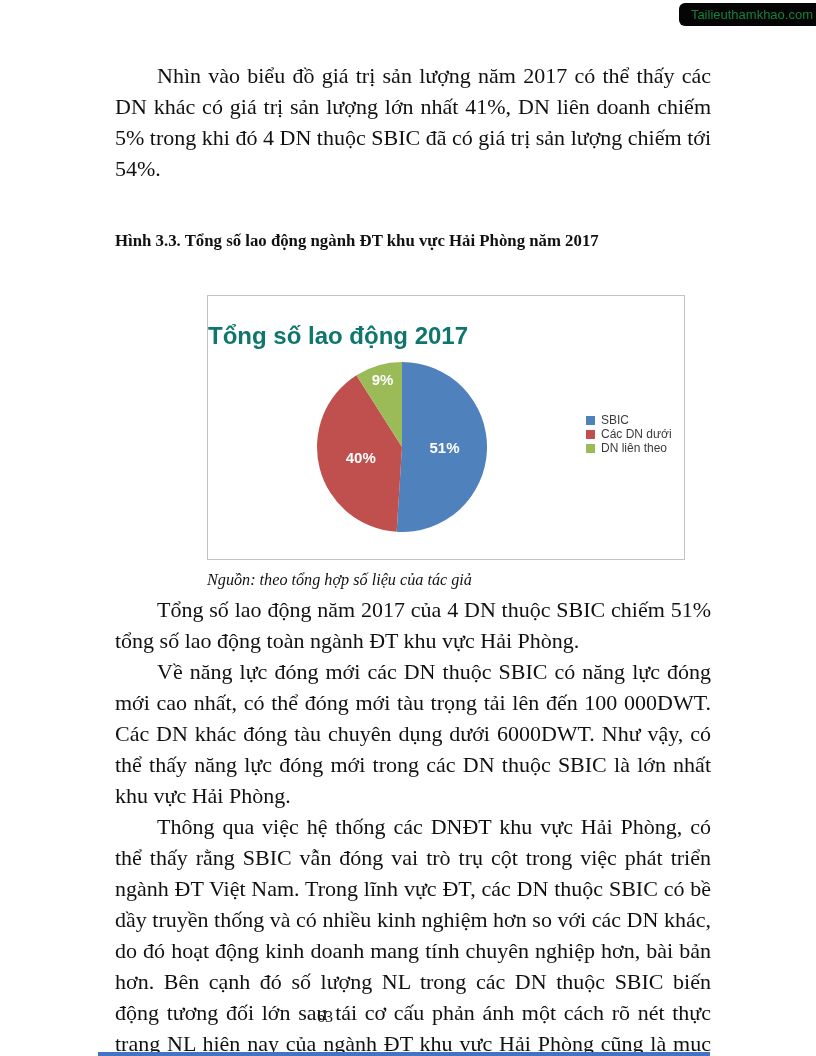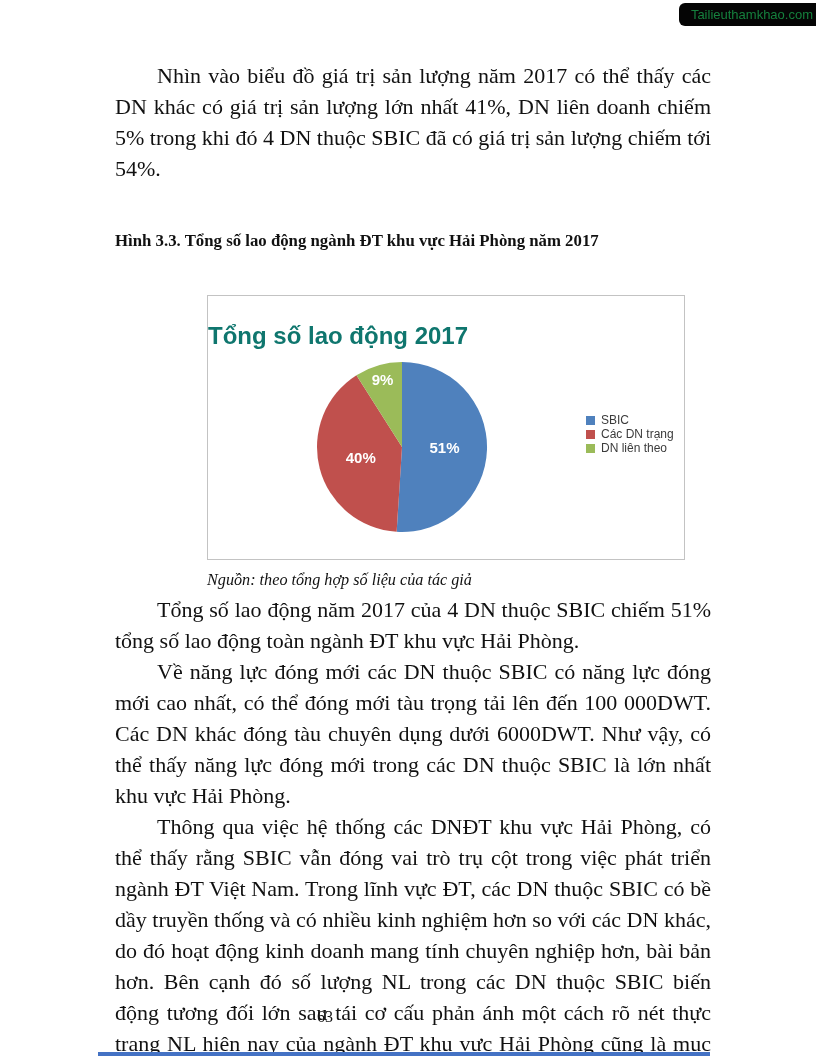--- a/index.html
+++ b/index.html
@@ -130,21 +130,21 @@
           <path d="M 194 151 L 148.45 79.23 A 85 85 0 0 1 194.00 66.00 Z" fill="#9BBB59"></path>
           <text x="174.6" y="89.1" class="slice-label">9%</text>
         </svg>
       <div class="legend" id="legend">
           <div class="legend-item">
             <span class="swatch" style="background: rgb(79, 129, 189);"></span>
             <span>SBIC</span>
           </div>
           <div class="legend-item">
             <span class="swatch" style="background: rgb(192, 80, 77);"></span>
-            <span>Các DN trạng</span>
+            <span>Các DN dưới</span>
           </div>
           <div class="legend-item">
             <span class="swatch" style="background: rgb(155, 187, 89);"></span>
             <span>DN liên theo</span>
           </div>
         </div>
     </div>
 
     <div class="source">Nguồn: theo tổng hợp số liệu của tác giả</div>
 

